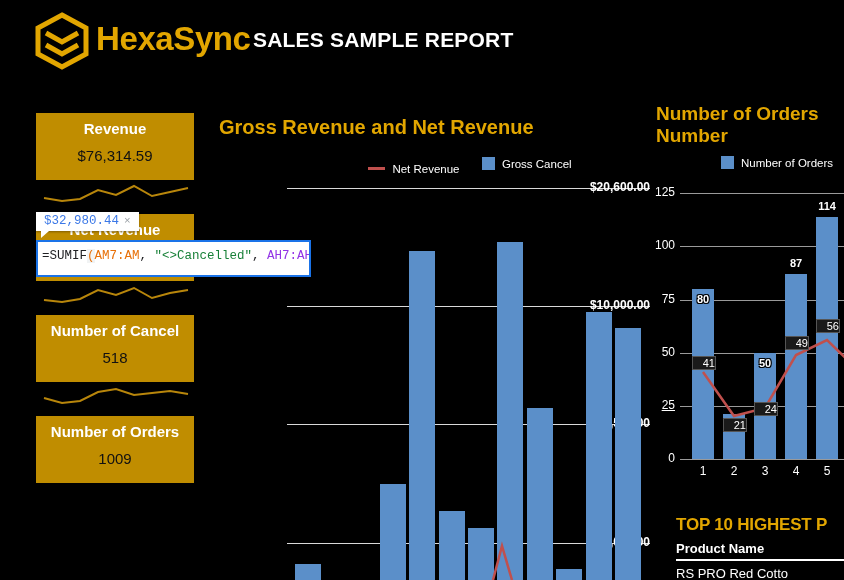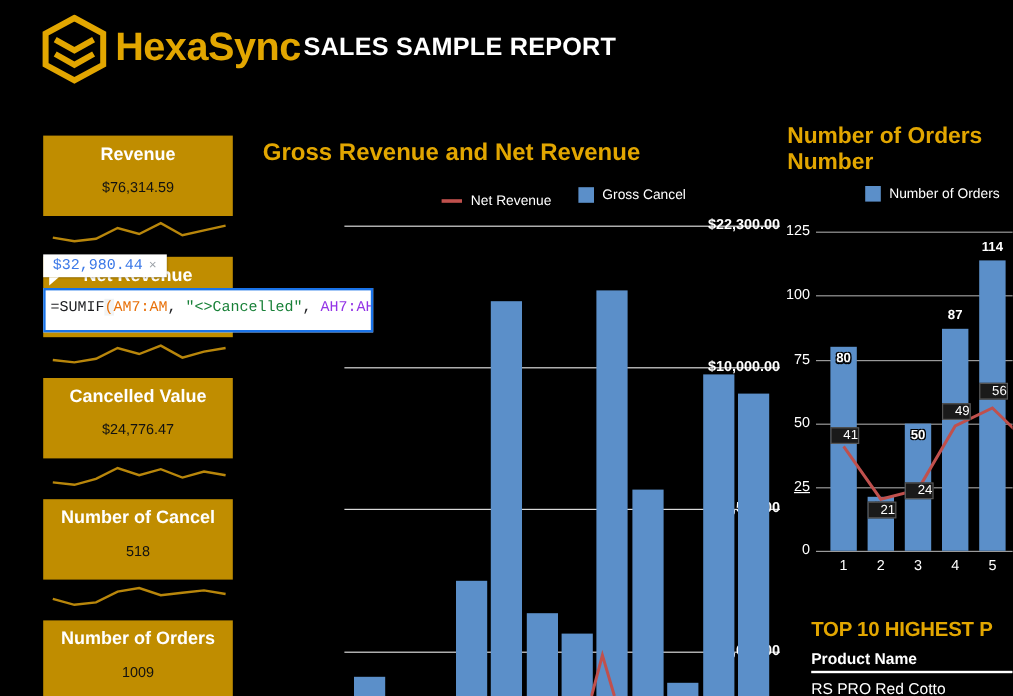--- a/index.html
+++ b/index.html
@@ -81,21 +81,21 @@
     text-align: center;
   }
   .kpi-label {
     font-size: 15px;
     font-weight: bold;
     color: #ffffff;
     line-height: 20px;
     white-space: nowrap;
   }
   .kpi-value {
-    font-size: 12px;
+    font-size: 15px;
     color: #111111;
     line-height: 34px;
     font-weight: normal;
   }
   .spark {
     display: block;
     width: 158px;
     height: 25px;
   }
 
@@ -359,29 +359,20 @@
     <div class="kpi-card-wrap">
       <div class="kpi-card">
         <div class="kpi-label">Net Revenue</div>
         <div class="kpi-value"></div>
       </div>
       <svg class="spark" viewBox="0 0 158 25" preserveAspectRatio="none">
         <polyline points="8,19 26,21 44,18 62,9 80,14 98,7 116,17 134,12 152,9" fill="none" stroke="#B8860B" stroke-width="2"></polyline>
       </svg>
     </div>
 
-    <div class="kpi-card-wrap">
-      <div class="kpi-card">
-        <div class="kpi-label">Cancelled Value</div>
-        <div class="kpi-value">$24,776.47</div>
-      </div>
-      <svg class="spark" viewBox="0 0 158 25" preserveAspectRatio="none">
-        <polyline points="8,20 26,22 44,17 62,8 80,14 98,9 116,16 134,11 152,14" fill="none" stroke="#B8860B" stroke-width="2"></polyline>
-      </svg>
-    </div>
 
     <div class="kpi-card-wrap">
       <div class="kpi-card">
         <div class="kpi-label">Number of Cancel</div>
         <div class="kpi-value">518</div>
       </div>
       <svg class="spark" viewBox="0 0 158 25" preserveAspectRatio="none">
         <polyline points="8,16 26,21 44,19 62,10 80,7 98,13 116,11 134,9 152,12" fill="none" stroke="#B8860B" stroke-width="2"></polyline>
       </svg>
     </div>
@@ -413,21 +404,21 @@
       </span>
       <span class="legend-item">
         <span class="legend-swatch-bar"></span>
         <span>Gross Cancel</span>
       </span>
     </div>
 
     <div class="main-plot">
 
       <div class="gridline" style="top:10px;"></div>
-      <div class="ytick" style="top:10px;">$22,300.00</div>
+      <div class="ytick" style="top:10px;">$20,600.00</div>
       <div class="gridline" style="top:128px;"></div>
       <div class="ytick" style="top:128px;">$10,000.00</div>
       <div class="gridline" style="top:246px;"></div>
       <div class="ytick" style="top:246px;">$7,500.00</div>
       <div class="gridline" style="top:365px;"></div>
       <div class="ytick" style="top:365px;">$5,000.00</div>
 
       <div class="bar" style="left:90px;  width:26px; height:16px;"></div>
       <div class="bar" style="left:175px; width:26px; height:96px;"></div>
       <div class="bar" style="left:204px; width:26px; height:329px;"></div>

